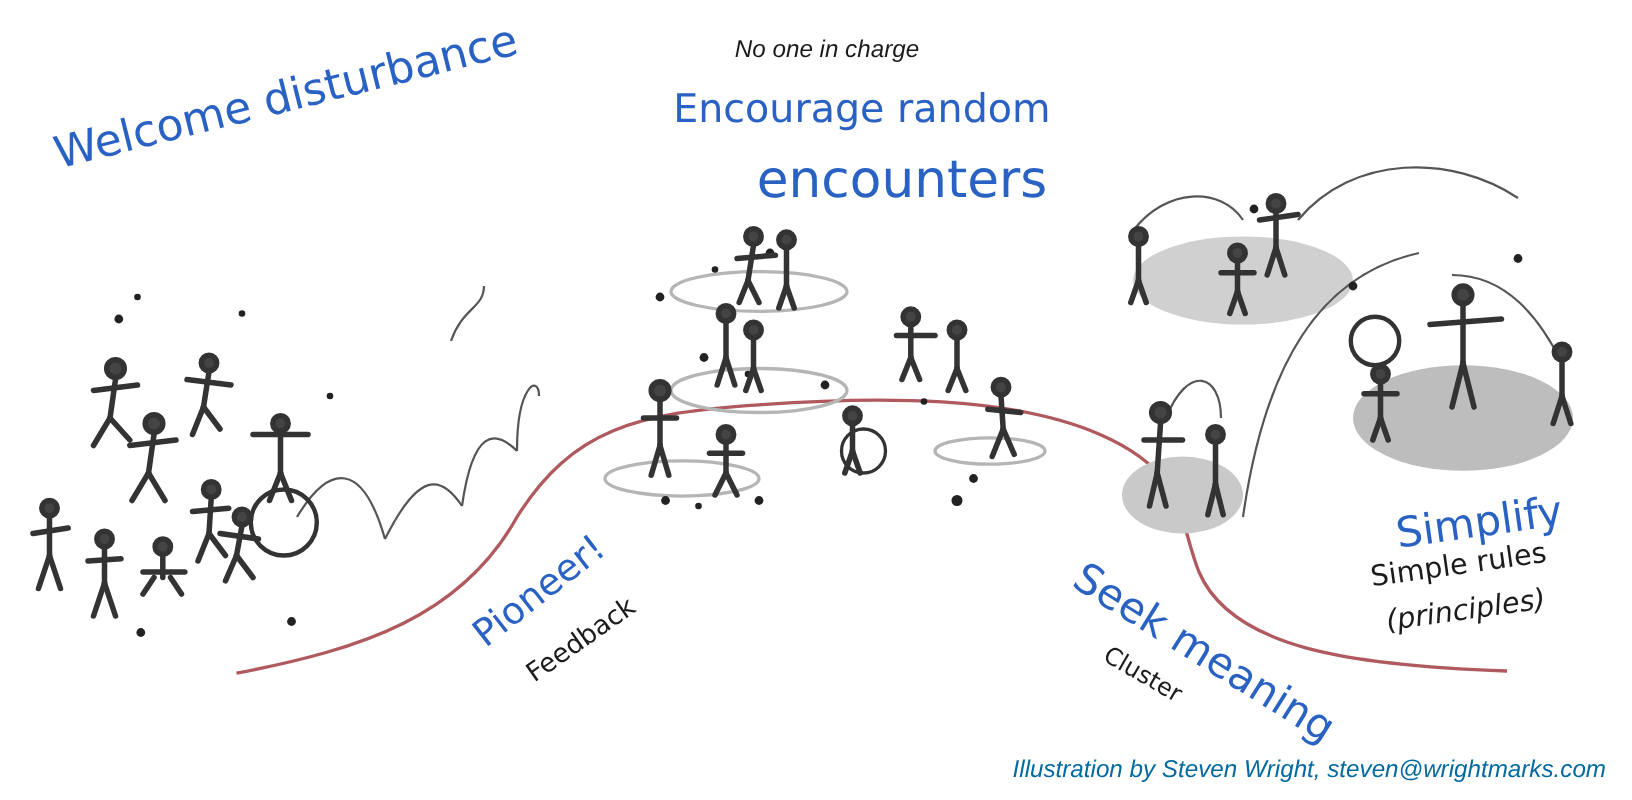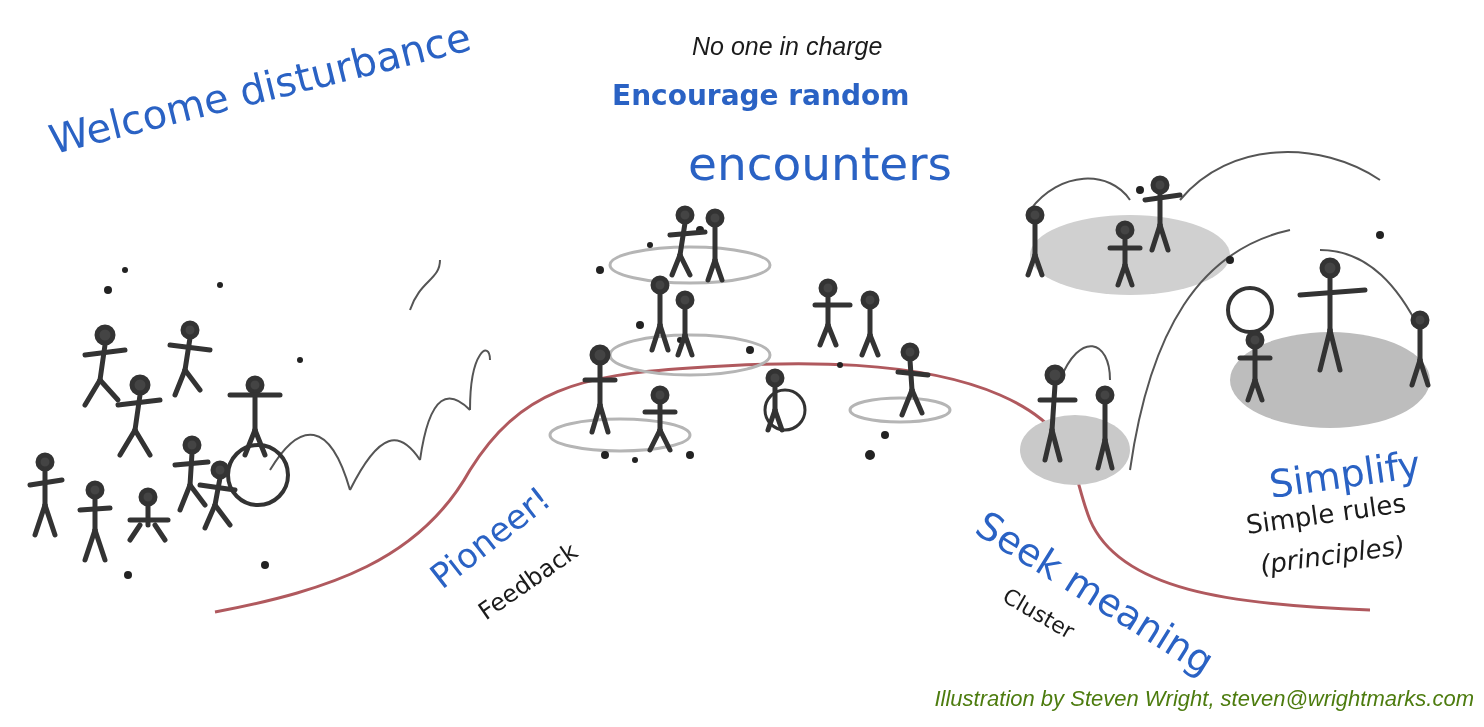--- a/index.html
+++ b/index.html
@@ -2,22 +2,22 @@
 <html><head>
 <meta charset="utf-8">
 <style>
   html, body { margin: 0; padding: 0; background: #ffffff; }
   body { width: 1484px; height: 727px; position: relative; overflow: hidden;
          font-family: "DejaVu Sans", sans-serif; }
   .stage { position: absolute; left: 0; top: 0; width: 1484px; height: 727px; }
   .label { position: absolute; white-space: nowrap; line-height: 1; }
   .blue { color: #2a62c4; }
   .dark { color: #1b1b1b; font-style: italic; }
-  .credit { position: absolute; right: 10px; top: 686px; font-size: 22px; font-style: italic;
-            color: #4d7c0f; font-family: "Liberation Sans", sans-serif; }
+  .credit { position: absolute; right: 24px; top: 686px; font-size: 22px; font-style: italic;
+            color: #0369a1; font-family: "Liberation Sans", sans-serif; }
   svg.art { position: absolute; left: 0; top: 0; }
 </style>
 </head>
 <body>
 
 <div class="stage">
 
   <svg class="art" width="1484" height="727" viewBox="0 0 1484 727">
 
     <path d="M215 612 C 330 590, 420 560, 470 470 C 520 390, 580 375, 690 368 C 800 360, 920 360, 1000 395 C 1080 430, 1070 470, 1090 520 C 1120 590, 1230 605, 1370 610" fill="none" stroke="#b0595e" stroke-width="3"></path>
@@ -255,23 +255,23 @@
         </g>
       <g>
           <circle cx="1420" cy="320" r="7"></circle>
           <line x1="1420" y1="328" x2="1420" y2="360"></line>
           <line x1="1420" y1="360" x2="1412" y2="385"></line>
           <line x1="1420" y1="360" x2="1428" y2="385"></line>
         </g>
     </g>
   </svg>
 
-  <div class="label dark" style="left:668px; top:34px; font-size:25px; font-family:'Liberation Sans', sans-serif;margin-left:24px;">No one in charge</div>
-
-  <div class="label blue" style="left:612px; top:82px; font-size:28px;font-weight:bold;">Encourage random</div>
+  <div class="label dark" style="left:668px; top:34px; font-size:22px; font-family:'Liberation Sans', sans-serif;">No one in charge</div>
+
+  <div class="label blue" style="left:612px; top:82px; font-size:36px;">Encourage random</div>
   <div class="label blue" style="left:688px; top:140px; font-size:47px;">encounters</div>
 
   <div class="label blue" style="left:55px; top:120px; font-size:40px; transform-origin:left bottom; transform:rotate(-14deg);">Welcome disturbance</div>
 
   <div class="label blue" style="left:445px; top:560px; font-size:34px; transform-origin:left bottom; transform:rotate(-38deg);">Pioneer!</div>
   <div class="label dark" style="left:488px; top:600px; font-size:24px; font-style:normal; transform-origin:left bottom; transform:rotate(-35deg);">Feedback</div>
 
   <div class="label blue" style="left:990px; top:505px; font-size:38px; transform-origin:left top; transform:rotate(32deg);">Seek meaning</div>
   <div class="label dark" style="left:1010px; top:585px; font-size:22px; font-style:normal; transform-origin:left top; transform:rotate(30deg);">Cluster</div>
 

